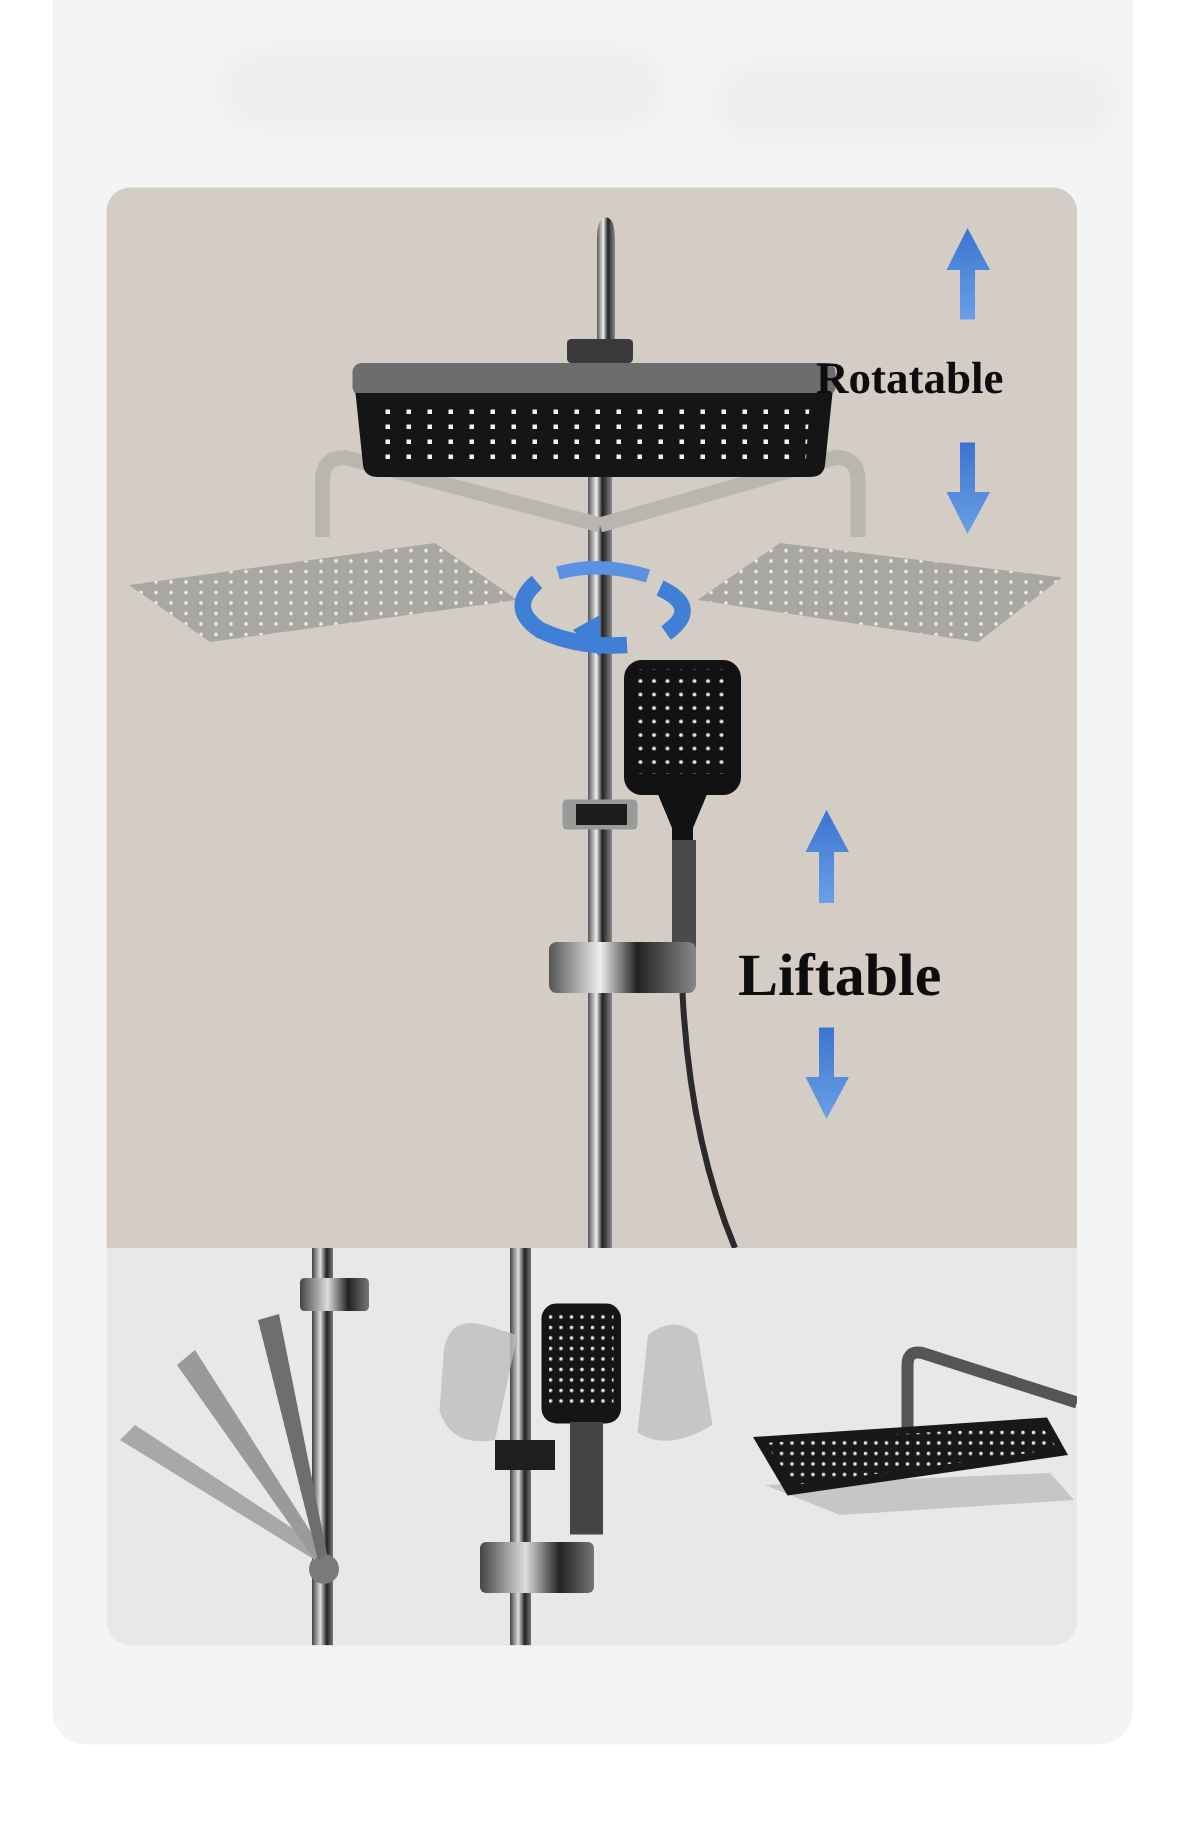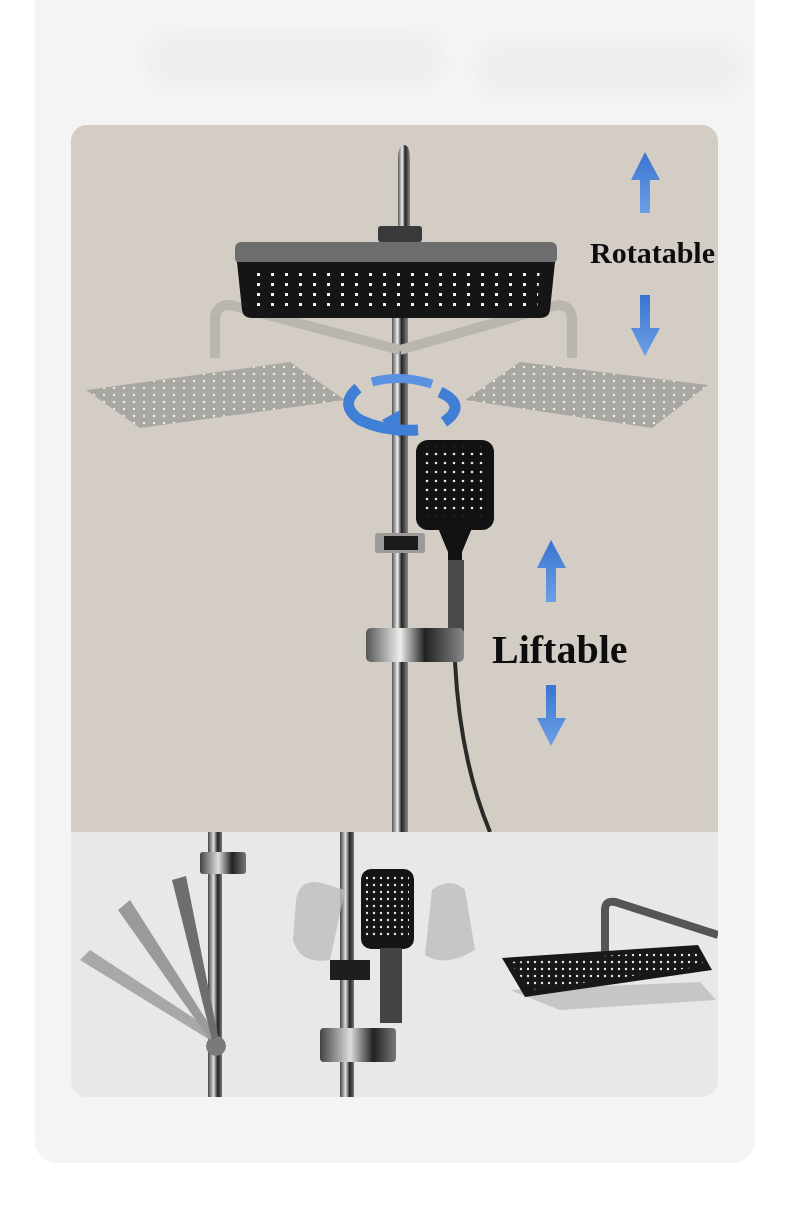--- a/index.html
+++ b/index.html
@@ -4,21 +4,21 @@
 <style>
   html,body{margin:0;padding:0;background:#ffffff;}
   body{width:790px;height:1229px;position:relative;overflow:hidden;font-family:"Liberation Serif","DejaVu Serif",serif;}
   .outer{position:absolute;left:35px;top:0;width:720px;height:1163px;background:#f4f4f4;border-radius:0 0 22px 22px;}
   .top-blur{position:absolute;left:110px;top:18px;width:600px;height:80px;}
   .top-blur .b1{position:absolute;left:0;top:12px;width:300px;height:58px;border-radius:40px;background:#efefef;filter:blur(4px);}
   .top-blur .b2{position:absolute;left:330px;top:22px;width:270px;height:56px;border-radius:40px;background:#efefef;filter:blur(4px);}
   .panel{position:absolute;left:71px;top:125px;width:647px;height:707px;background:#d3cdc5;border-radius:16px 16px 0 0;overflow:hidden;}
   .strip{position:absolute;left:71px;top:832px;width:647px;height:265px;background:#e8e8e6;border-radius:0 0 16px 16px;overflow:hidden;}
   .label{position:absolute;font-weight:bold;color:#0d0d0d;white-space:nowrap;}
-  .lbl-rot{left:590px;top:236px;font-size:30px;}
+  .lbl-rot{left:544px;top:236px;font-size:30px;}
   .lbl-lift{left:492px;top:626px;font-size:40px;}
   svg{position:absolute;left:0;top:0;}
 </style>
 </head>
 <body>
 
 <div class="outer">
   <div class="top-blur">
     <div class="b1"></div>
     <div class="b2"></div>

